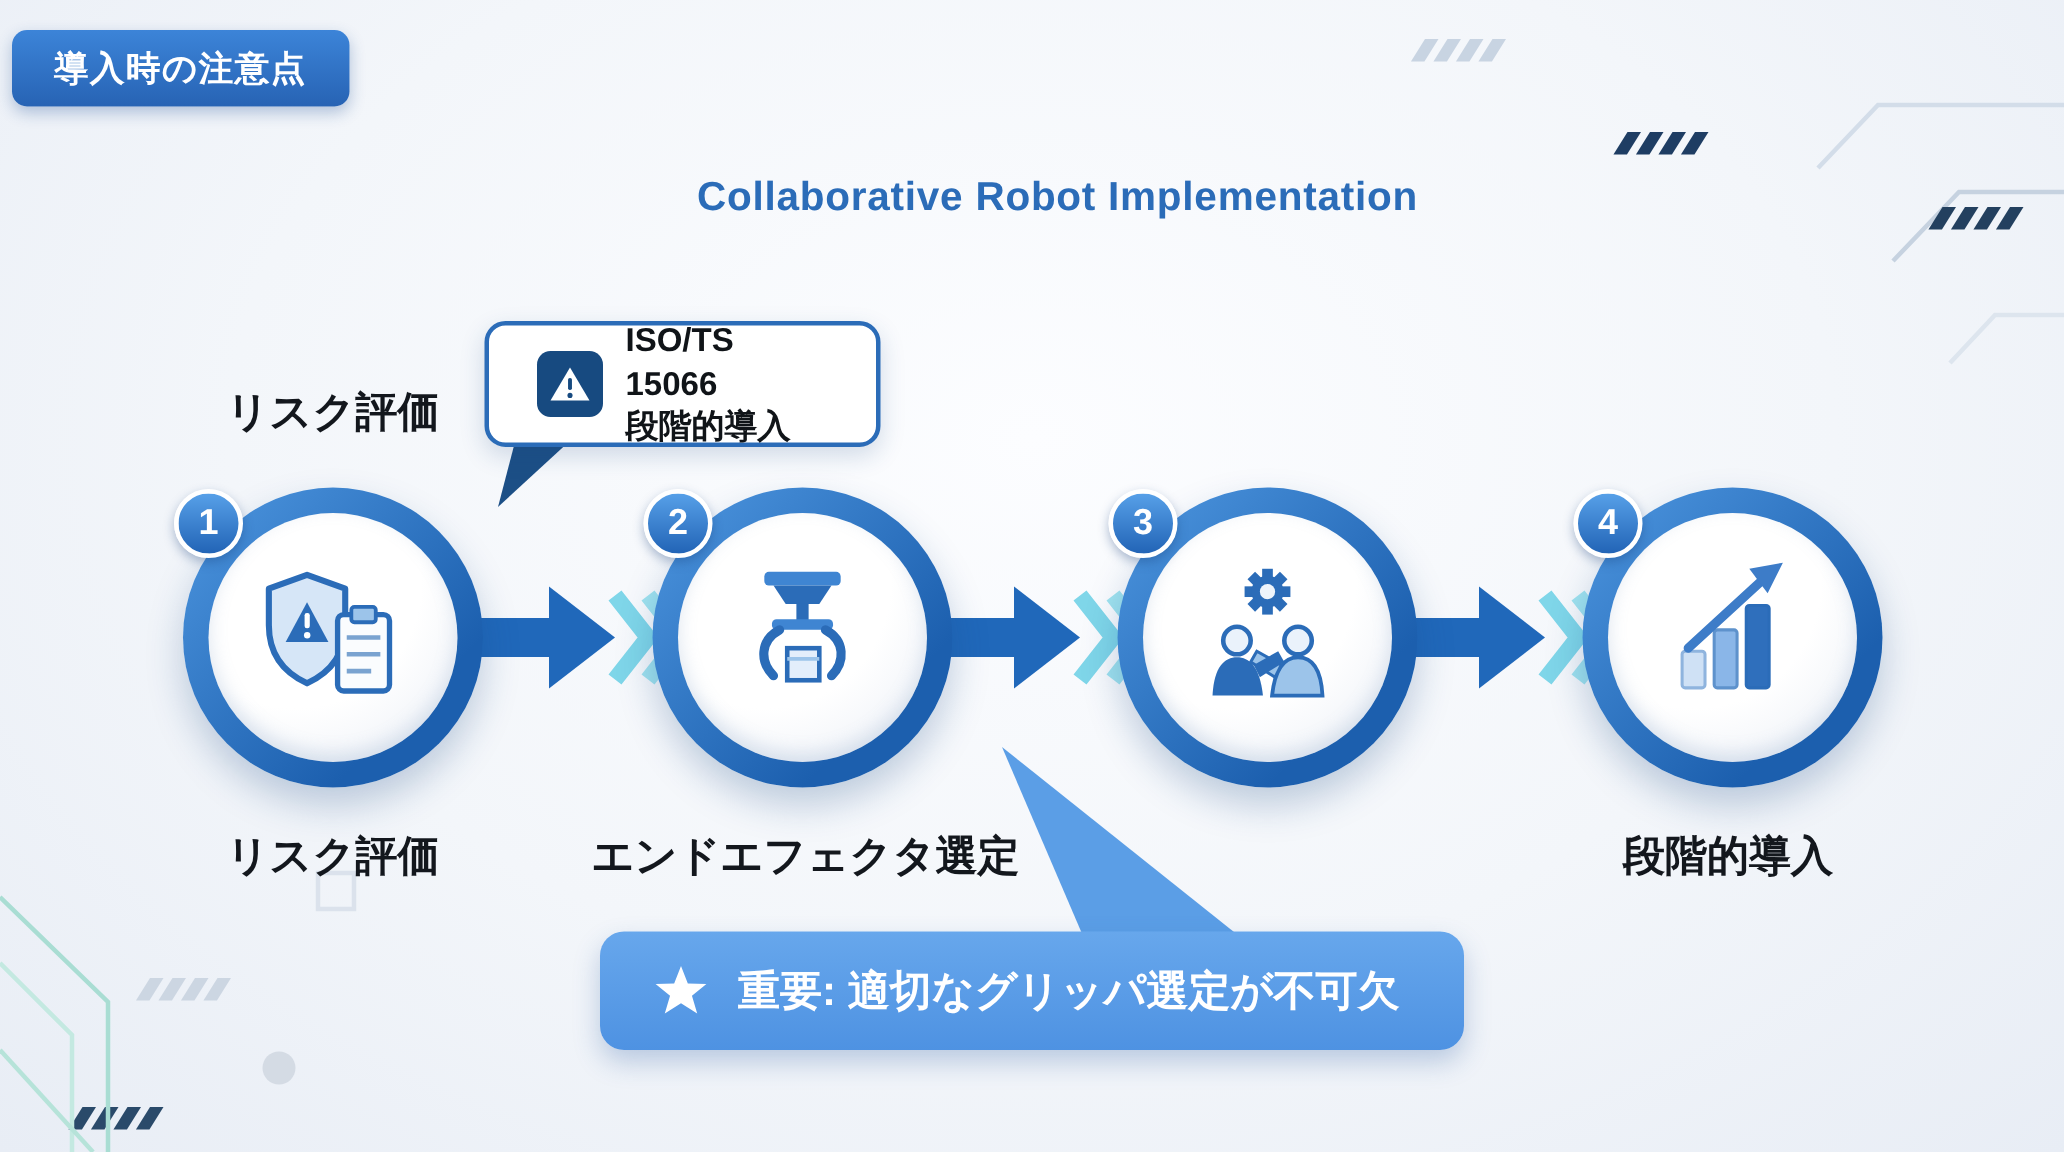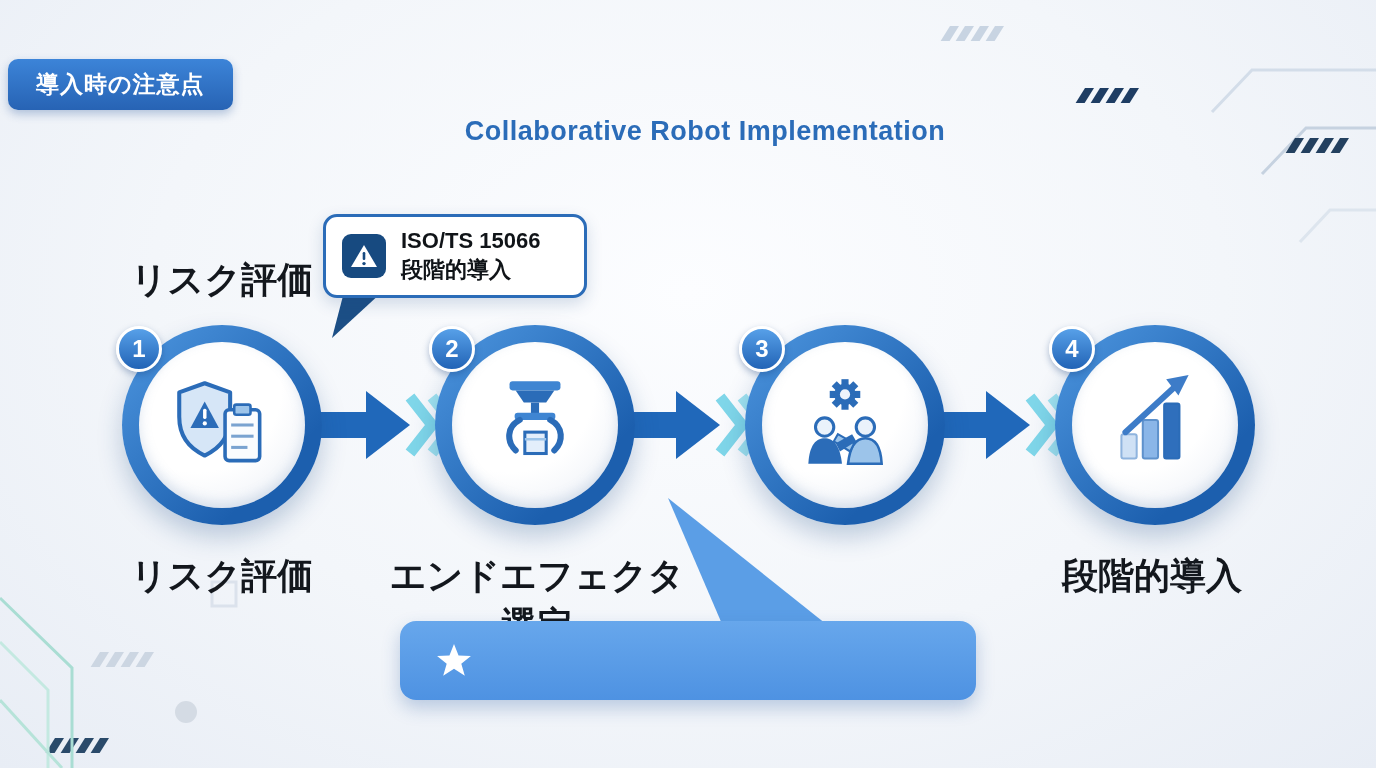--- a/index.html
+++ b/index.html
@@ -10,21 +10,20 @@
     background: radial-gradient(ellipse at 50% 38%, #fcfdff 0%, #f3f6fa 55%, #e8edf5 100%);
   }
   .deco { position:absolute; inset:0; z-index:0; pointer-events:none; }
 
   .badge {
     position:absolute; left:8px; top:20px; z-index:6;
     background:linear-gradient(180deg,#3c84d8,#2763b4);
     color:#fff; font-size:23px; font-weight:700; letter-spacing:1px;
     padding:10px 28px; border-radius:10px;
     box-shadow:0 4px 10px rgba(25,75,150,.30);
-    margin-top:39px;
   }
   .title {
     position:absolute; top:116px; left:17px; width:100%; z-index:3;
     text-align:center; font-size:27px; font-weight:700; color:#2b6cb8; letter-spacing:.5px;
   }
 
   .step {
     position:absolute; width:200px; height:200px; border-radius:50%; z-index:2;
     background:linear-gradient(135deg,#4e97e0 0%,#1c5fae 75%);
     box-shadow:0 12px 24px rgba(25,70,130,.25);
@@ -38,31 +37,31 @@
   .step-num {
     position:absolute; left:-6px; top:1px; width:46px; height:46px; border-radius:50%;
     background:linear-gradient(180deg,#57a0e8,#2264b6);
     border:3px solid #ffffff; color:#fff; font-size:24px; font-weight:700;
     display:flex; align-items:center; justify-content:center;
     box-shadow:0 3px 7px rgba(20,60,120,.35); z-index:3;
   }
 
   .lbl {
     position:absolute; width:300px; text-align:center; z-index:3;
-    font-size:36px; font-weight:700; color:#13171d;
+    font-size:28px; font-weight:700; color:#13171d;
   }
 
   .arrow { position:absolute; z-index:1; }
   .tail  { position:absolute; z-index:4; }
 
   .iso {
     position:absolute; left:323px; top:214px; width:264px; height:84px; z-index:5;
     background:#fff; border:3px solid #2b6cb8; border-radius:14px;
     box-shadow:0 6px 16px rgba(30,70,130,.18);
-    display:flex; align-items:center; gap:15px; padding:0 16px;
+    display:flex; align-items:center; gap:15px; padding:0 32px;
   }
   .iso-icon {
     width:44px; height:44px; border-radius:9px; background:#174a80; flex:0 0 44px;
     display:flex; align-items:center; justify-content:center;
   }
   .iso-text { font-size:22px; font-weight:700; color:#101418; line-height:1.3; }
 
   .imp {
     position:absolute; left:400px; top:621px; width:576px; height:79px; z-index:5;
     background:linear-gradient(180deg,#67a7ec,#4e92e2);
@@ -233,15 +232,16 @@
   </div>
 
   <svg class="tail" style="left:648px; top:498px;" width="190" height="126" viewBox="0 0 190 126">
     <polygon points="20,0 178,126 74,126" fill="#5b9ee6"></polygon>
   </svg>
 
   <div class="imp">
     <svg width="36" height="36" viewBox="0 0 34 34">
       <polygon points="17,1 21.3,11.9 33,12.3 23.9,19.6 27.2,30.9 17,24.4 6.8,30.9 10.1,19.6 1,12.3 12.7,11.9" fill="#ffffff"></polygon>
     </svg>
+    <span>重要: 適切なグリッパ選定が不可欠</span>
   </div>
 
 </div>
 
 </body></html>

